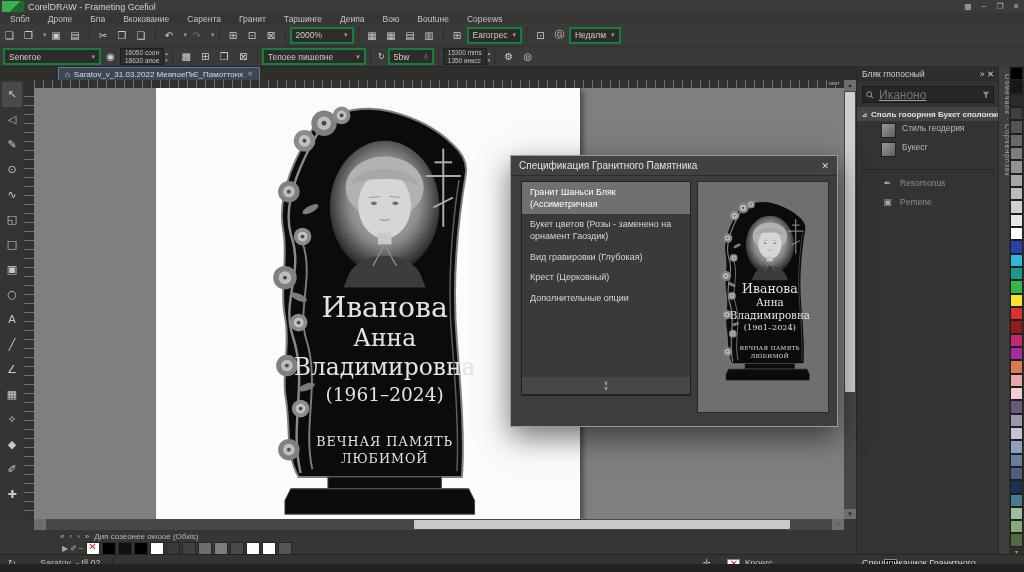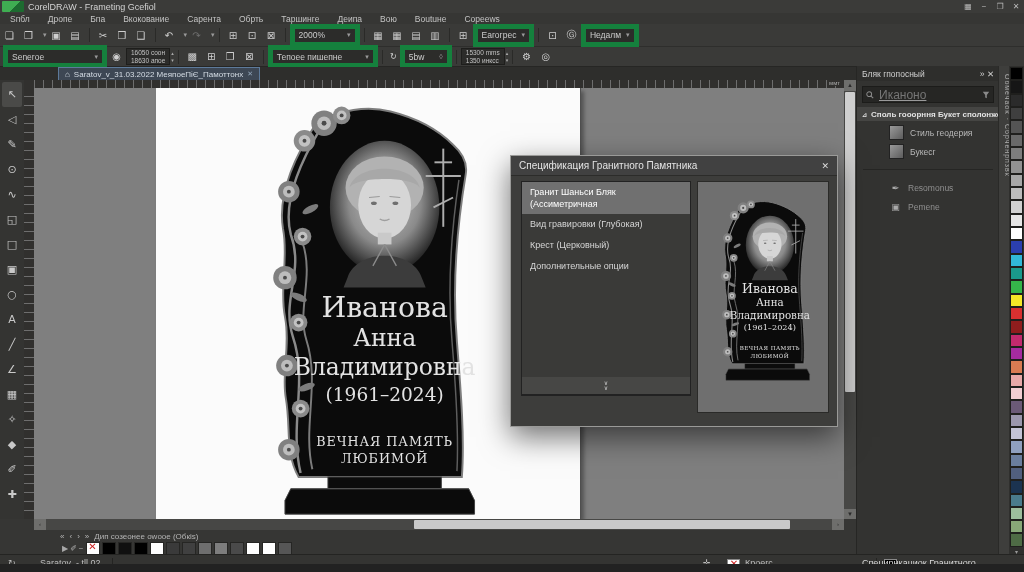--- a/index.html
+++ b/index.html
@@ -14,21 +14,21 @@
   
   #menubar{left:0;top:13px;width:1024px;height:11px;background:#363634;display:flex;align-items:center;gap:18px;padding-left:10px;font-size:8.5px;color:#c4c4c4;}
   .menu-item{cursor:default;}
   
   .tbar{left:0;width:1024px;background:#3a3a38;display:flex;align-items:center;font-size:8.5px;}
   #toolbar1{top:24px;height:22px;border-bottom:1px solid #2e2e2c;}
   #toolbar2{top:47px;height:19px;border-bottom:1px solid #262624;}
   .tb{display:inline-block;min-width:15px;text-align:center;font-size:10px;color:#cfcfcf;margin:0 2px;font-family:"DejaVu Sans",sans-serif;}
   .tb.small{font-size:8px;min-width:9px;}
   .sep{width:1px;height:14px;background:#2a2a28;margin:0 4px;}
-  .combo{display:inline-flex;align-items:center;justify-content:space-between;background:#2c2c2a;border:5px solid #15803d;height:13px;padding:0 4px;font-size:8.5px;color:#ccc;}
+  .combo{display:inline-flex;align-items:center;justify-content:space-between;background:#2c2c2a;border:2px solid #15803d;height:13px;padding:0 4px;font-size:8.5px;color:#ccc;}
   .caret{font-size:7px;color:#9a9a9a;margin-left:5px;}
   .numblock{display:inline-flex;flex-direction:column;justify-content:center;background:#2c2c2a;border:1px solid #1e1e1c;height:15px;padding:0 4px;font-size:6.5px;line-height:8px;color:#c2c2c2;}
   .spincol{display:inline-flex;flex-direction:column;font-size:5px;color:#aaa;line-height:7px;margin-left:1px;}
   
   #tabbar{left:0;top:67px;width:856px;height:13px;background:#2e2e2c;display:flex;align-items:flex-end;}
   #doc-tab{margin-left:58px;height:12px;display:flex;align-items:center;gap:4px;background:#3d4754;border:1px solid #5d7a9a;border-bottom:none;padding:0 6px;font-size:8px;color:#d5dde5;}
   
   #toolbox{left:0;top:80px;width:24px;height:440px;background:#343432;display:flex;flex-direction:column;align-items:center;padding-top:2px;}
   .tool{width:20px;height:25px;display:flex;align-items:center;justify-content:center;font-size:11px;color:#c9c9c9;font-family:"DejaVu Sans",sans-serif;}
   .tool:first-child{background:#4a4a48;border-radius:2px;}
@@ -52,21 +52,21 @@
   .swatch{width:12px;height:11px;border:1px solid #262624;}
   .none-swatch{background:#fff;position:relative;}
   .none-swatch:before{content:"✕";position:absolute;left:0;top:-2px;width:12px;text-align:center;color:#c22;font-size:10px;}
   
   #rightcol{left:856px;top:66px;width:168px;height:488px;background:#323230;}
   #docker{position:absolute;left:0;top:0;width:142px;height:100%;background:#333331;border-left:1px solid #262624;}
   #docker-header{height:15px;display:flex;align-items:center;justify-content:space-between;padding:0 5px;font-size:8.5px;color:#cfcfcf;background:#2e2e2c;}
   #docker-search{margin:5px 5px 4px 5px;height:15px;background:#262624;border:1px solid #1c1c1a;display:flex;align-items:center;padding:0 3px;gap:3px;}
   #docker-search input{flex:1;min-width:0;background:transparent;border:none;outline:none;color:#9a9a9a;font-size:12px;font-family:"Liberation Sans",sans-serif;text-decoration:underline;}
   #tree-header{margin:2px 0;height:14px;background:#454543;display:flex;align-items:center;gap:4px;padding:0 5px;font-size:8px;font-weight:bold;color:#e2e2e2;white-space:nowrap;overflow:hidden;}
-  .drow{height:19px;display:flex;align-items:center;gap:6px;padding-left:32px;font-size:8.5px;color:#b9b9b9;}
+  .drow{height:19px;display:flex;gap:6px;padding-left:24px;font-size:8.5px;color:#b9b9b9;}
   .thumb-ic{width:13px;height:13px;background:linear-gradient(135deg,#9a9a9a,#5c5c5c);border:1px solid #222;}
   #docker-div{height:1px;background:#262624;margin:8px 6px;}
   .drow .glyph-ic{width:13px;text-align:center;font-size:9px;color:#aaa;font-family:"DejaVu Sans",sans-serif;}
   #side-strip{position:absolute;left:142px;top:0;width:11px;height:100%;background:#3e3e3c;border-left:1px solid #2a2a28;}
   #side-tab-label{position:absolute;left:-2px;top:8px;width:14px;writing-mode:vertical-rl;font-size:7px;color:#b0b0b0;letter-spacing:1px;}
   #palette{position:absolute;left:153px;top:0;width:15px;height:100%;background:#2f2f2d;display:flex;flex-direction:column;align-items:center;padding-top:1px;}
   .pswatch{width:11px;height:12px;border:1px solid #1f1f1d;margin-bottom:0px;}
   #palette-more{font-size:6px;color:#999;margin-top:1px;}
   
   #statusbar{left:0;top:554px;width:1024px;height:18px;background:#343432;border-top:1px solid #242422;font-size:9px;color:#bdbdbd;}
@@ -206,21 +206,21 @@
     <span class="wctl">❐</span>
     <span class="wctl">✕</span>
   </div>
 
   <div id="menubar" class="abs">
       <span class="menu-item">Sпбл</span>
       <span class="menu-item">Дропе</span>
       <span class="menu-item">Бпа</span>
       <span class="menu-item">Вкокование</span>
       <span class="menu-item">Сарента</span>
-      <span class="menu-item">Обрть</span>
+      <span class="menu-item">Гранит</span>
       <span class="menu-item">Таршинге</span>
       <span class="menu-item">Деипа</span>
       <span class="menu-item">Вою</span>
       <span class="menu-item">Boutuне</span>
       <span class="menu-item">Сорееws</span>
     </div>
 
   <div id="toolbar1" class="abs tbar">
     <span class="tb">❏</span>
     <span class="tb">❐</span>
@@ -486,20 +486,21 @@
     <span class="abs" style="left:862px;top:3px;color:#d8d8d8">Специрнкациок Гранитного</span>
   </div>
 
   <div id="dialog" class="abs">
     <div id="dialog-title">
       <span>Спецификация Гранитного Памятника</span>
       <span style="font-size:9px;color:#ddd">✕</span>
     </div>
     <div id="dlg-list">
       <div class="dlg-item selected">Гранит Шаньси Бляк (Ассиметричная</div>
+      <div class="dlg-item">Букет цветов (Розы - заменено на орнамент Гаоздик)</div>
       <div class="dlg-item">Вид гравировки (Глубокая)</div>
       <div class="dlg-item">Крест (Церковный)</div>
       <div class="dlg-item">Дополнительные опции</div>
     </div>
     <div id="dlg-scrollhint">
       <span>∨</span>
       <span>∨</span>
     </div>
     <div id="dlg-preview">
       <svg width="112" height="192" viewBox="0 0 260 440" style="margin-top:10px">

